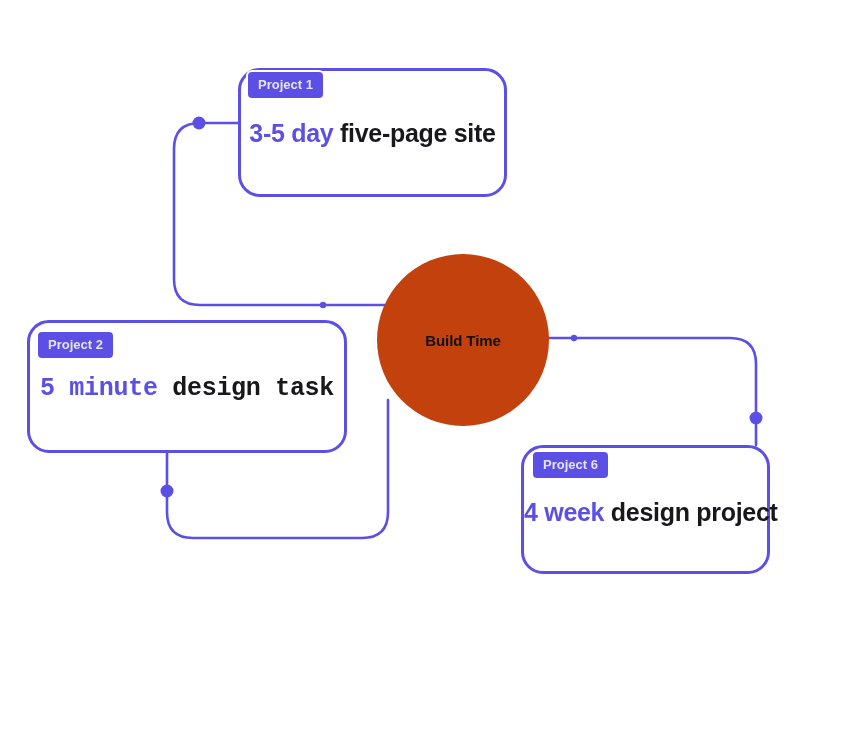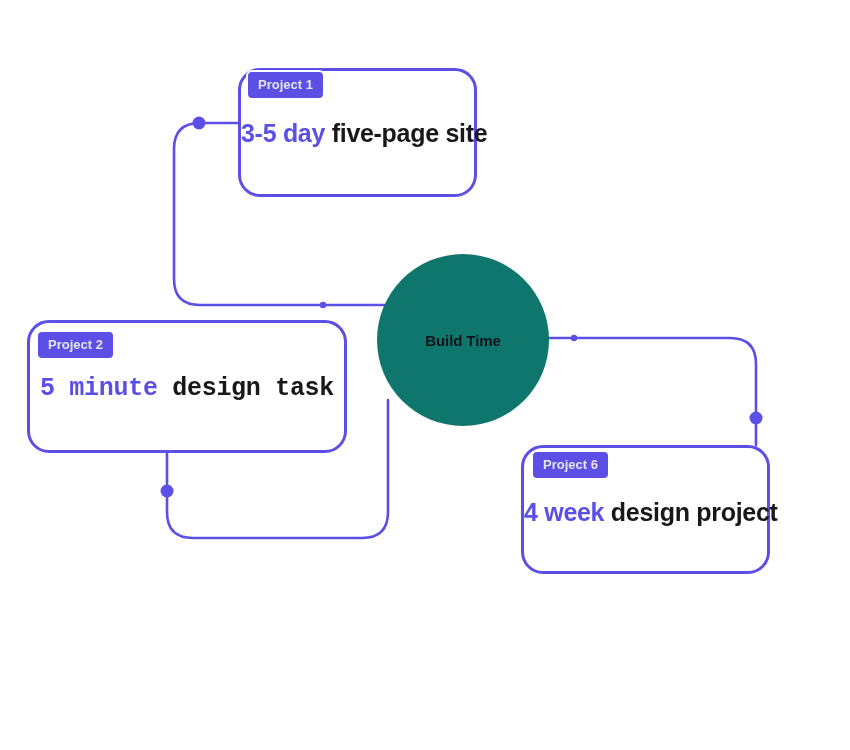--- a/index.html
+++ b/index.html
@@ -79,35 +79,35 @@
   }
 
   
   #hub {
     position: absolute;
     left: 377px;
     top: 254px;
     width: 172px;
     height: 172px;
     border-radius: 50%;
-    background: #0f766e;
+    background: #c2410c;
     z-index: 5;
     display: flex;
     align-items: center;
     justify-content: center;
   }
   #hub-label {
     font-size: 15px;
     font-weight: bold;
     color: #12131a;
     letter-spacing: -0.1px;
   }
 
   
-  #card-1 { left: 238px; top: 68px;  width: 239px; height: 129px; padding-left: 23px; }
+  #card-1 { left: 238px; top: 68px;  width: 269px; height: 129px; padding-left: 23px; }
   #card-1 .card-title { top: 48px; }
   #card-2 { left: 27px;  top: 320px; width: 320px; height: 133px; font-family: Liberation Mono, monospace; }
   #card-2 .card-title { top: 51px; }
   #card-3 { left: 521px; top: 445px; width: 249px; height: 129px; }
   #card-3 .card-title { top: 50px; }
   #card-3 .ghost { top: 74px; }
 
   #badge-1 { left: 246px; top: 70px; }
   #badge-2 { left: 36px;  top: 314px; margin-top: 16px; }
   #badge-3 { left: 531px; top: 450px; }

